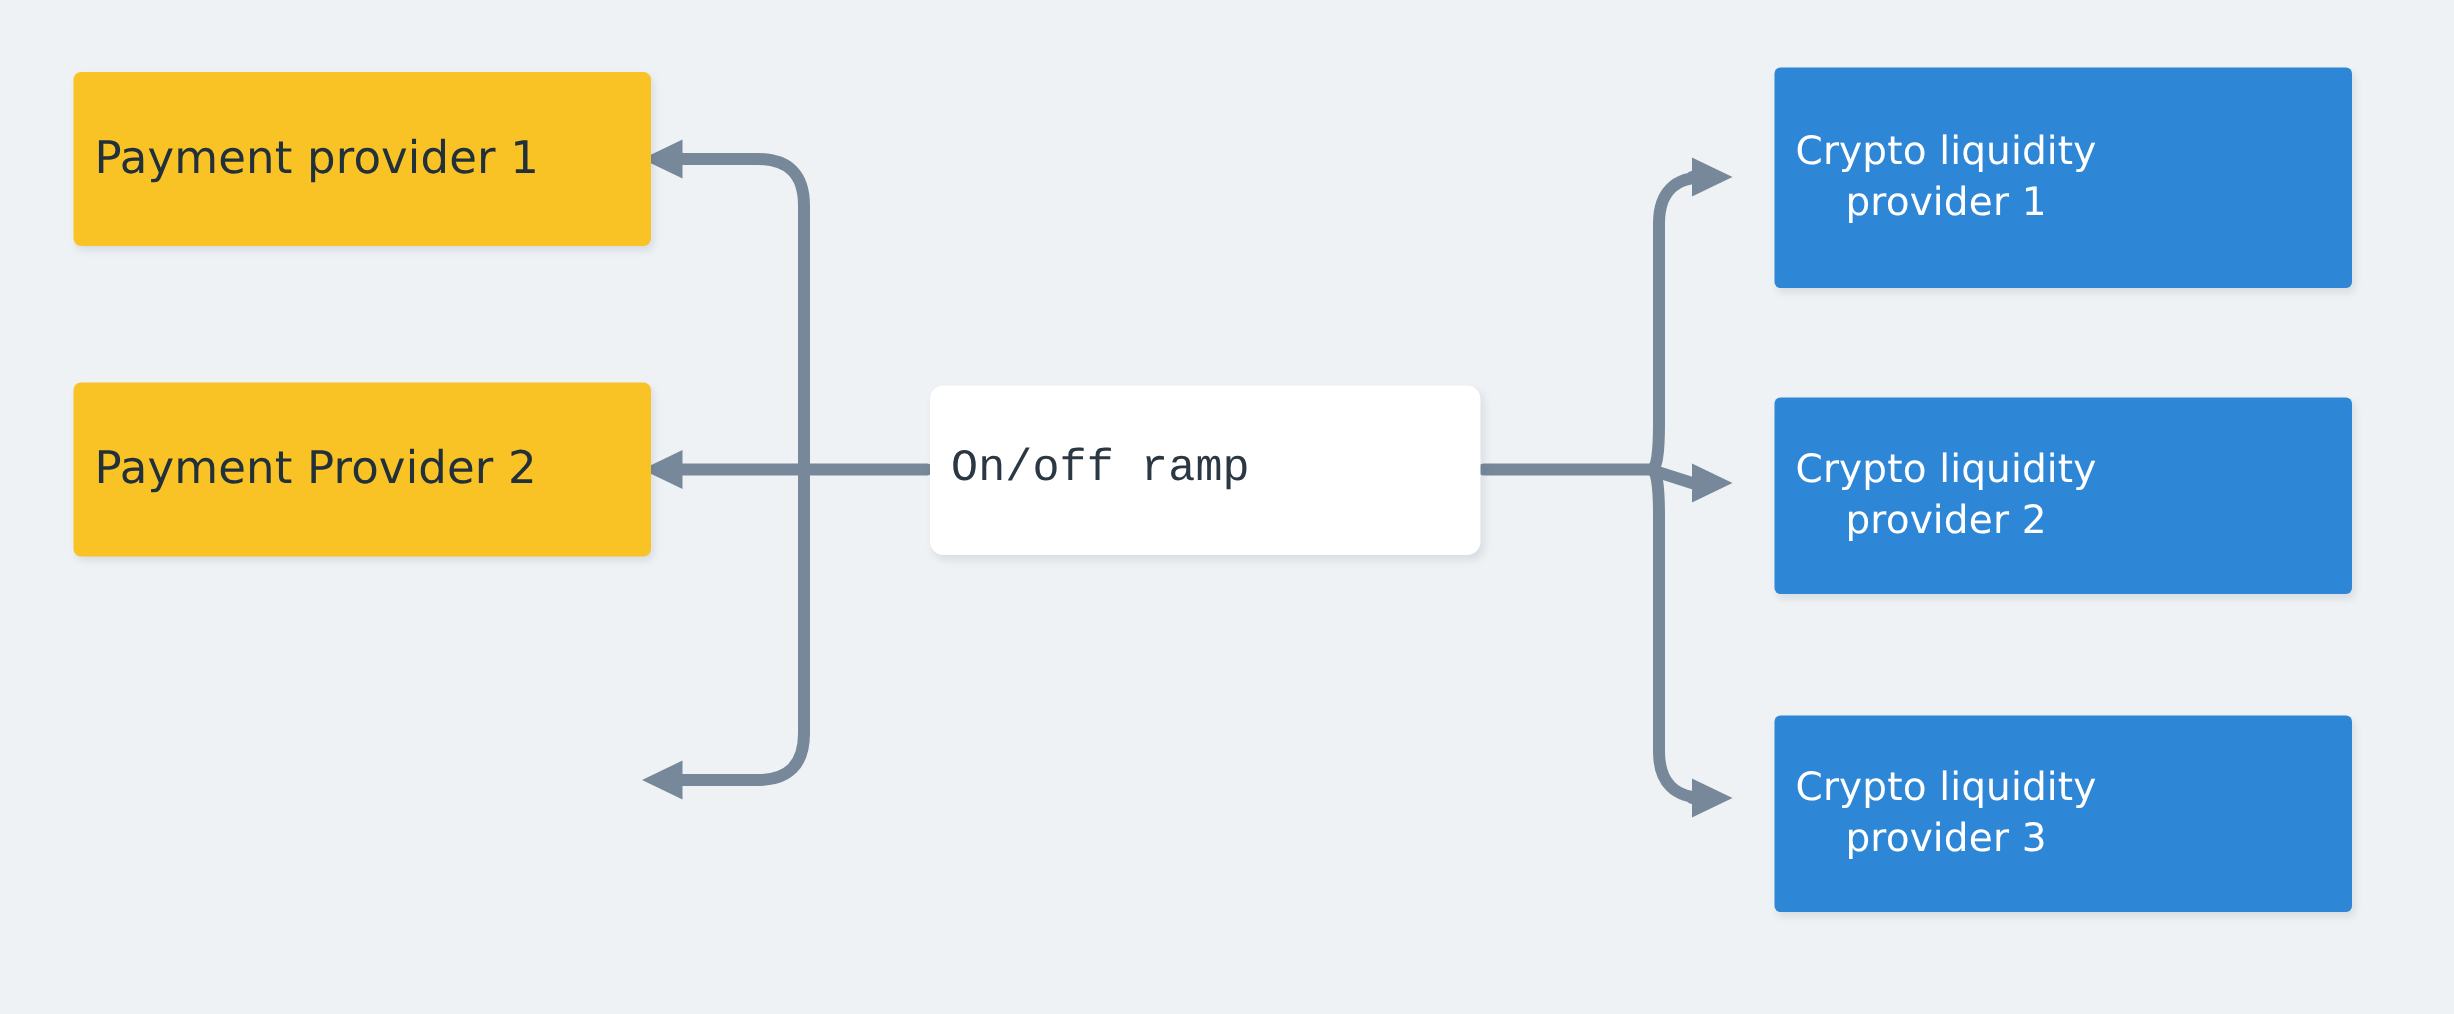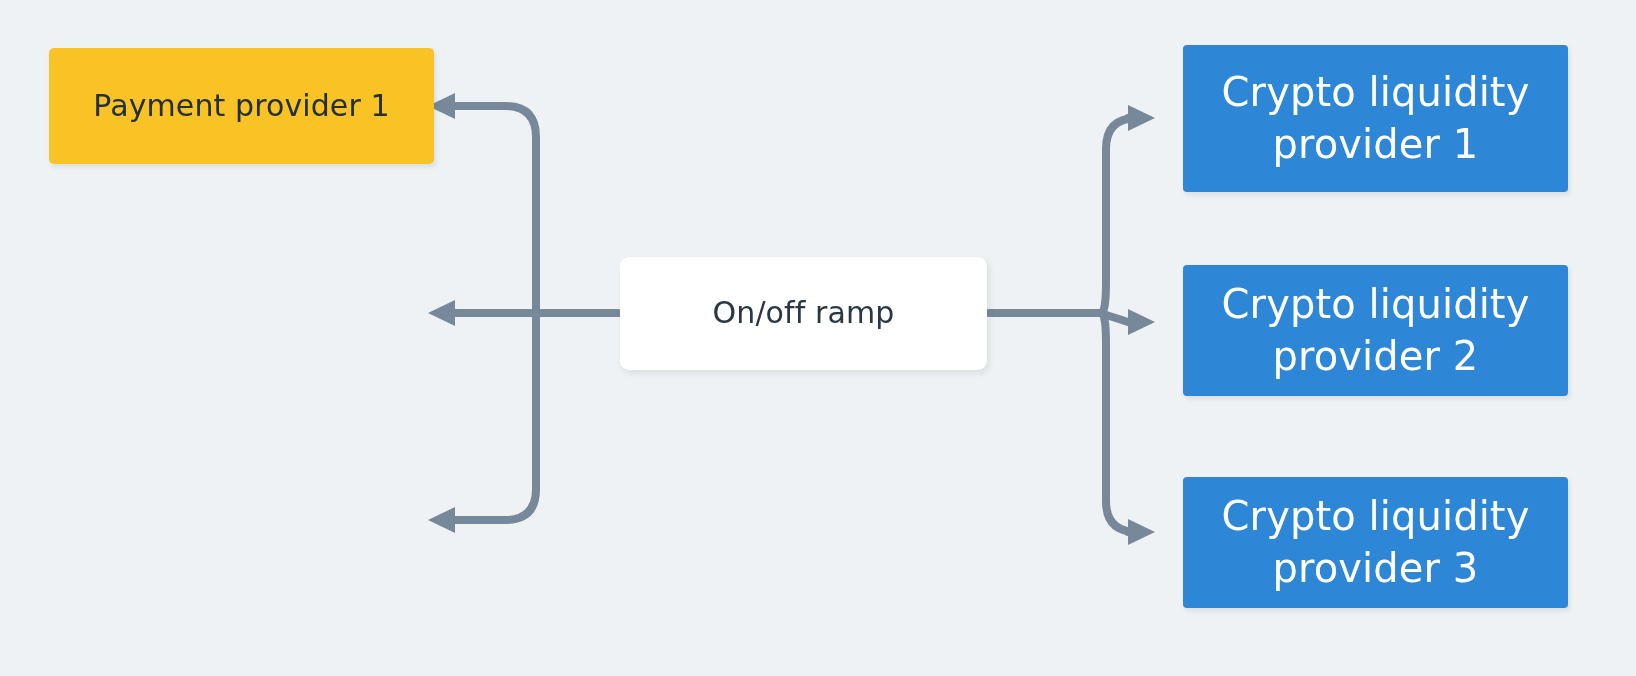--- a/index.html
+++ b/index.html
@@ -26,45 +26,46 @@
     top: 0;
     width: 1636px;
     height: 676px;
     pointer-events: none;
   }
   .node {
     position: absolute;
     box-sizing: border-box;
     display: flex;
     align-items: center;
-    justify-content: center;
+    justify-content: flex-start;
     text-align: center;
     border-radius: 5px;
     padding: 6px 14px;
     line-height: 1.28;
     letter-spacing: 0.1px;
     box-shadow: 2px 3px 5px rgba(70, 90, 110, 0.13);
     z-index: 2;
   }
   .node-payment {
     background: #f9c325;
     color: #22303b;
     font-size: 30px;
   }
   .node-center {
     background: #ffffff;
     color: #2b3843;
     font-size: 30px;
     border-radius: 9px;
     box-shadow: 2px 3px 6px rgba(70, 90, 110, 0.14);
+    font-family: Liberation Mono, monospace;
   }
   .node-crypto {
     background: #2e86d6;
     color: #ffffff;
-    font-size: 40px;
+    font-size: 26px;
     border-radius: 4px;
   }
   .node-label {
     display: block;
     white-space: pre-line;
   }
 
   
   #node-payment-1 { left: 49px;  top: 48px;  width: 385px; height: 116px; }
   #node-payment-2 { left: 49px;  top: 255px; width: 385px; height: 116px; }
@@ -103,20 +104,23 @@
 
     <polygon points="1155,118 1128,105 1128,131" fill="#77889b"></polygon>
     <polygon points="1155,322 1128,309 1128,335" fill="#77889b"></polygon>
     <polygon points="1155,532 1128,519 1128,545" fill="#77889b"></polygon>
   </svg>
 
   <div class="node node-payment" id="node-payment-1">
     <span class="node-label">Payment provider 1</span>
   </div>
 
+  <div class="node node-payment" id="node-payment-2">
+    <span class="node-label">Payment Provider 2</span>
+  </div>
 
 
   <div class="node node-center" id="node-center">
     <span class="node-label">On/off ramp</span>
   </div>
 
   <div class="node node-crypto" id="node-crypto-1">
     <span class="node-label">Crypto liquidity
 provider 1</span>
   </div>

